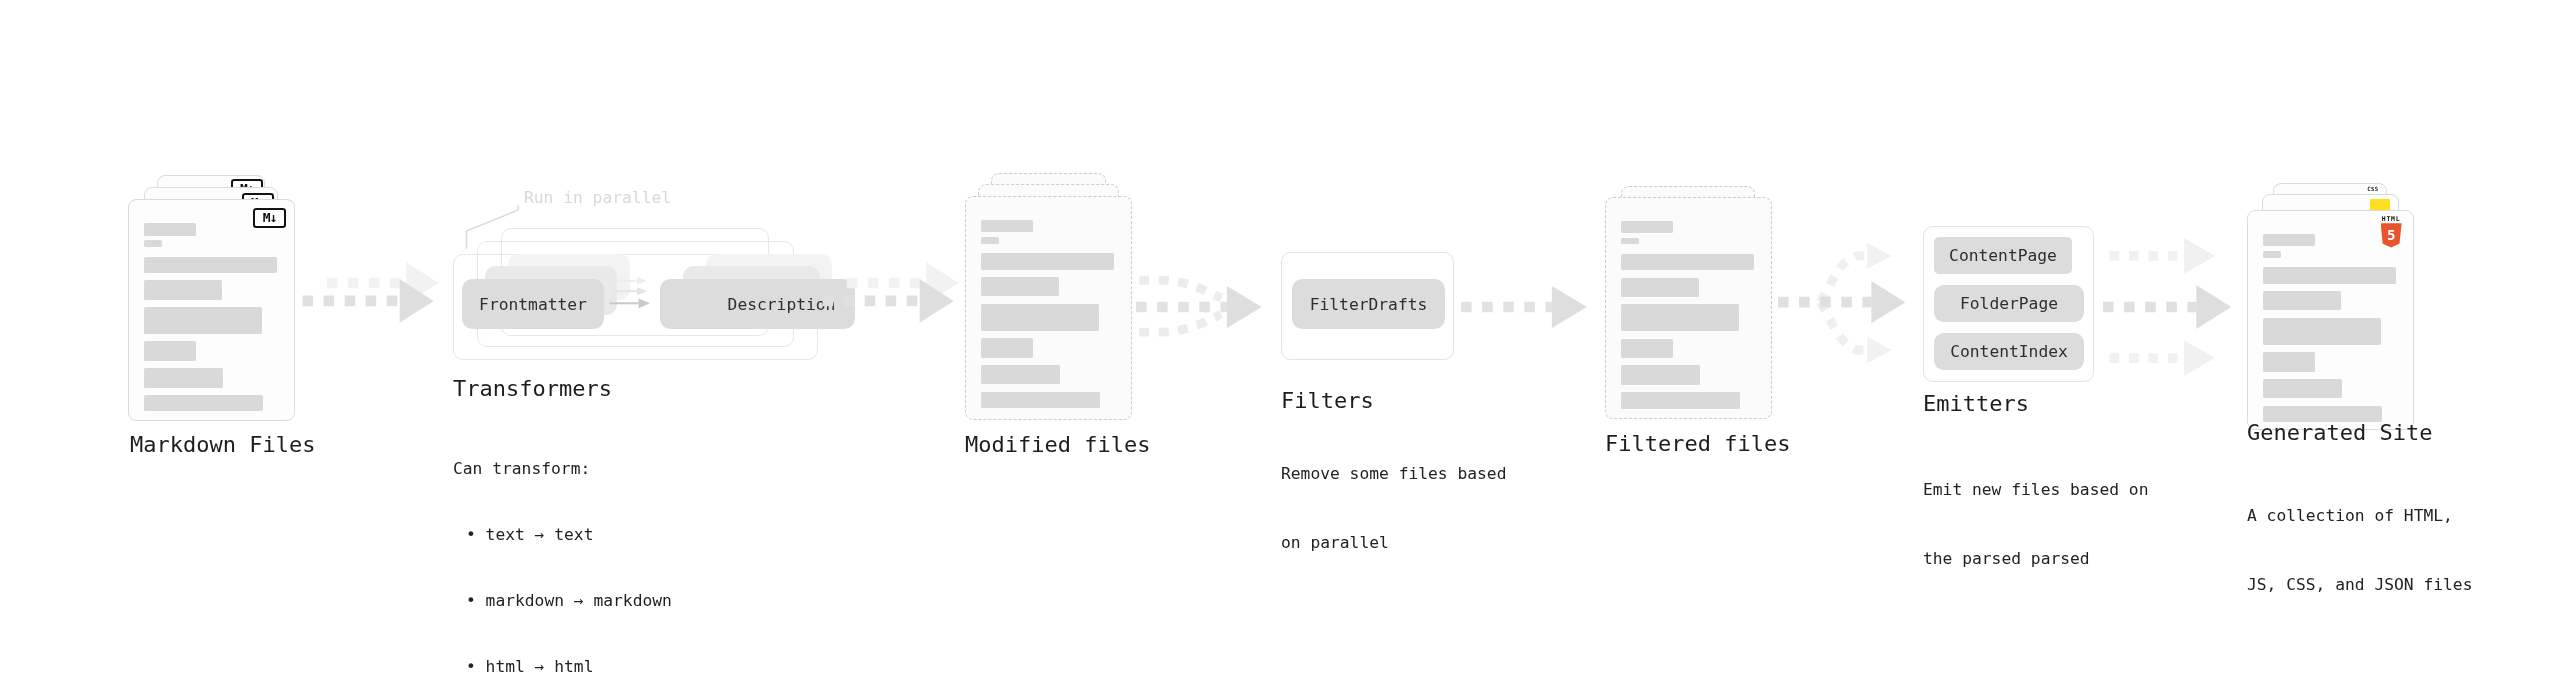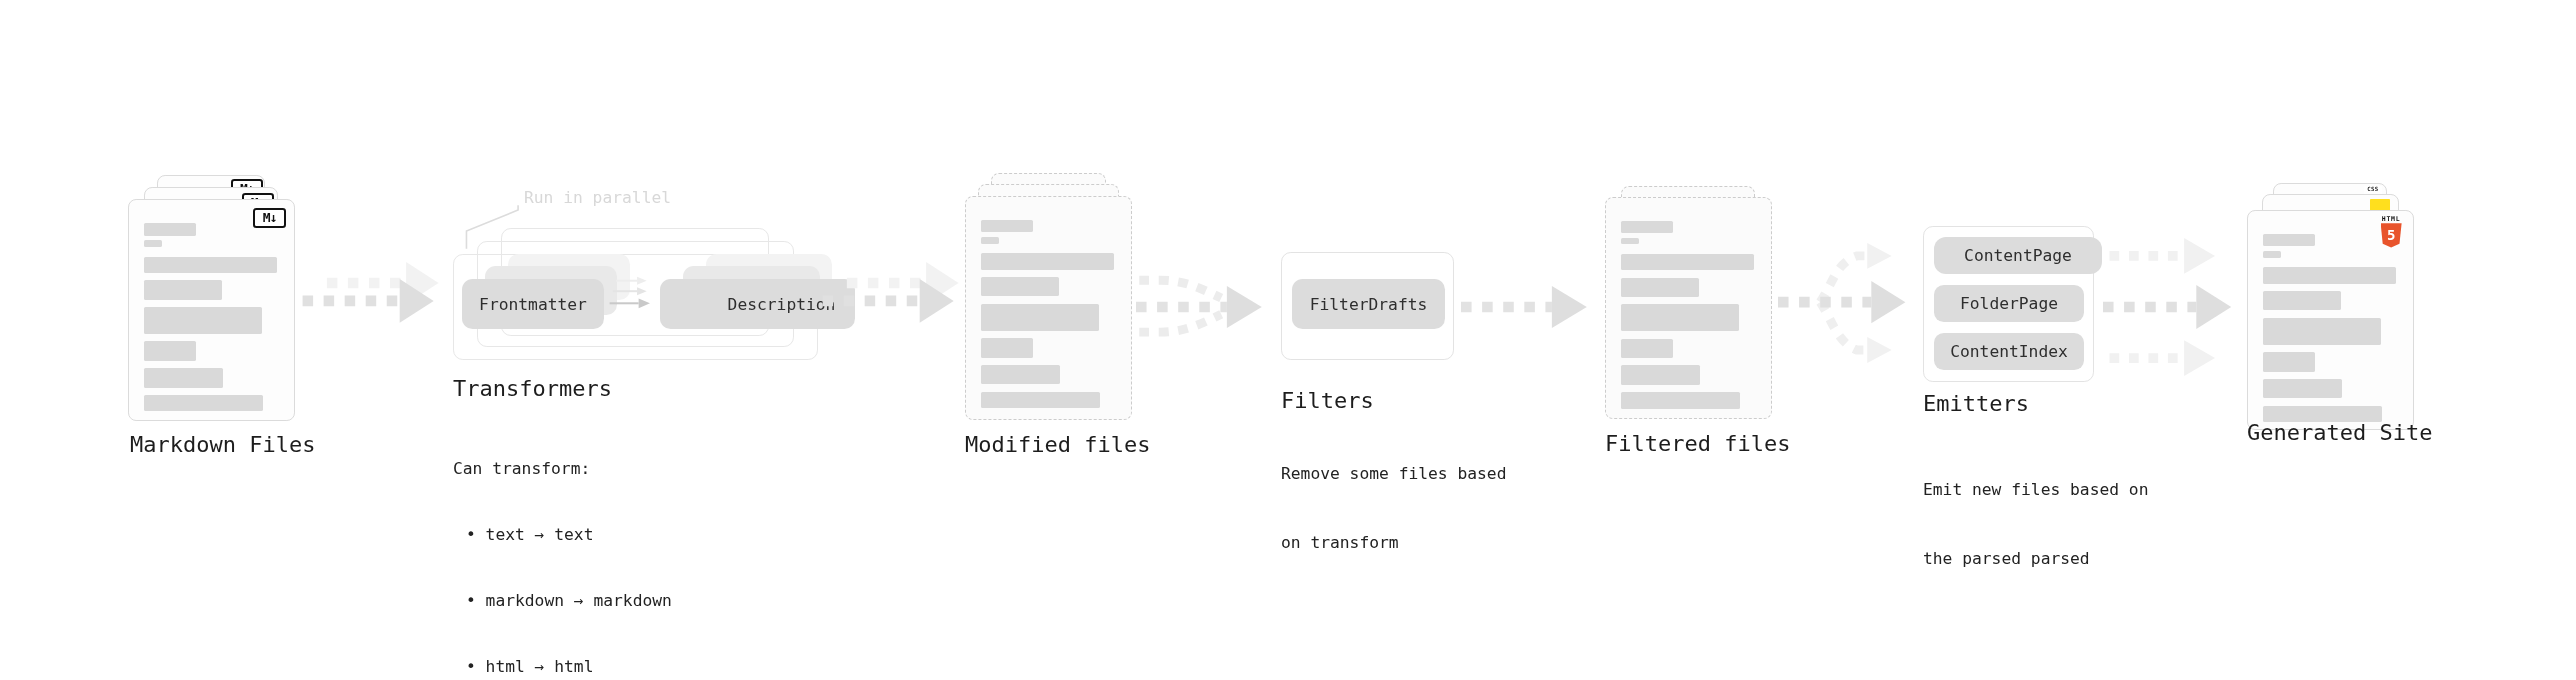--- a/index.html
+++ b/index.html
@@ -141,21 +141,21 @@
     <path d="M4,84 H30 C60,84 80,74 105,62" stroke="#ececec" stroke-width="11" stroke-dasharray="12 12" fill="none"></path>
     <line x1="0" y1="53" x2="112" y2="53" stroke="#e2e2e2" stroke-width="13" stroke-dasharray="13 13"></line>
     <polygon points="112,27 155,53 112,79" fill="#dedede"></polygon>
   </svg>
 
   <div class="wbox" style="left:1281px; top:252px; width:173px; height:108px;"></div>
   <div class="pill" style="left:1292px; top:279px; width:153px; height:50px;">FilterDrafts</div>
   <div class="h" style="left:1281px; top:388px;">Filters</div>
   <div class="sub" style="left:1281px; top:416px;">
     <div>Remove some files based</div>
-    <div>on transform</div>
+    <div>on parallel</div>
   </div>
 
   <svg class="abs" style="left:1461px; top:264px;" width="138" height="86" viewBox="0 0 170 106">
     <line x1="0" y1="53" x2="112" y2="53" stroke="#e2e2e2" stroke-width="13" stroke-dasharray="13 13"></line>
     <polygon points="112,27 155,53 112,79" fill="#dedede"></polygon>
   </svg>
 
   <div class="abs" style="left:1605px; top:186px; width:167px; height:236px;">
     <div class="doc dashed" style="left:16.3px; top:0; width:134px; height:222px;"></div>
     <div class="doc dashed" style="left:0; top:10.6px; width:167px; height:222px;">
@@ -176,21 +176,21 @@
   <svg class="abs" style="left:1778px; top:238px;" width="142" height="138" viewBox="0 0 175 170">
     <path d="M52,79 C67,57 72,30 97,22 H108" stroke="#efefef" stroke-width="11" stroke-dasharray="12 12" fill="none"></path>
     <polygon points="110,6 140,22 110,38" fill="#f1f1f1"></polygon>
     <path d="M52,79 C67,101 72,128 97,138 H108" stroke="#efefef" stroke-width="11" stroke-dasharray="12 12" fill="none"></path>
     <polygon points="110,122 140,138 110,154" fill="#f1f1f1"></polygon>
     <line x1="0" y1="79" x2="115" y2="79" stroke="#e0e0e0" stroke-width="13" stroke-dasharray="13 13"></line>
     <polygon points="115,53 157,79 115,105" fill="#dedede"></polygon>
   </svg>
 
   <div class="wbox" style="left:1923px; top:226px; width:171px; height:156px;"></div>
-  <div class="pill" style="left:1934px; top:237px; width:168px; height:37px; border-radius:12px;">ContentPage</div>
+  <div class="pill" style="left:1934px; top:237px; width:138px; height:37px; border-radius:5px;">ContentPage</div>
   <div class="pill" style="left:1934px; top:285px; width:150px; height:37px; border-radius:9.8px;">FolderPage</div>
   <div class="pill" style="left:1934px; top:333px; width:150px; height:37px; border-radius:9.8px;">ContentIndex</div>
   <div class="h" style="left:1923px; top:391px;">Emitters</div>
   <div class="sub" style="left:1923px; top:432px;">
     <div>Emit new files based on</div>
     <div>the parsed parsed</div>
   </div>
 
   <svg class="abs" style="left:2103px; top:238px;" width="142" height="138" viewBox="0 0 175 170">
     <line x1="8" y1="22" x2="100" y2="22" stroke="#f1f1f1" stroke-width="12" stroke-dasharray="12 12"></line>
@@ -222,15 +222,19 @@
           <div class="bar" style="width: 133px; height: 16.3px; margin-top: 9.8px; background-color: rgb(217, 217, 217);"></div>
           <div class="bar" style="width: 78px; height: 19.5px; margin-top: 7.3px; background-color: rgb(217, 217, 217);"></div>
           <div class="bar" style="width: 118px; height: 27px; margin-top: 7.3px; background-color: rgb(217, 217, 217);"></div>
           <div class="bar" style="width: 52px; height: 19.5px; margin-top: 7.3px; background-color: rgb(217, 217, 217);"></div>
           <div class="bar" style="width: 79px; height: 19.5px; margin-top: 7.3px; background-color: rgb(217, 217, 217);"></div>
           <div class="bar" style="width: 119px; height: 16.3px; margin-top: 7.3px; background-color: rgb(217, 217, 217);"></div>
         </div>
     </div>
   </div>
   <div class="h" style="left:2247px; top:420px;text-align:center;">Generated Site</div>
+  <div class="sub" style="left:2247px; top:458px;">
+    <div>A collection of HTML,</div>
+    <div>JS, CSS, and JSON files</div>
+  </div>
 
 </div>
 
 
 </body></html>

